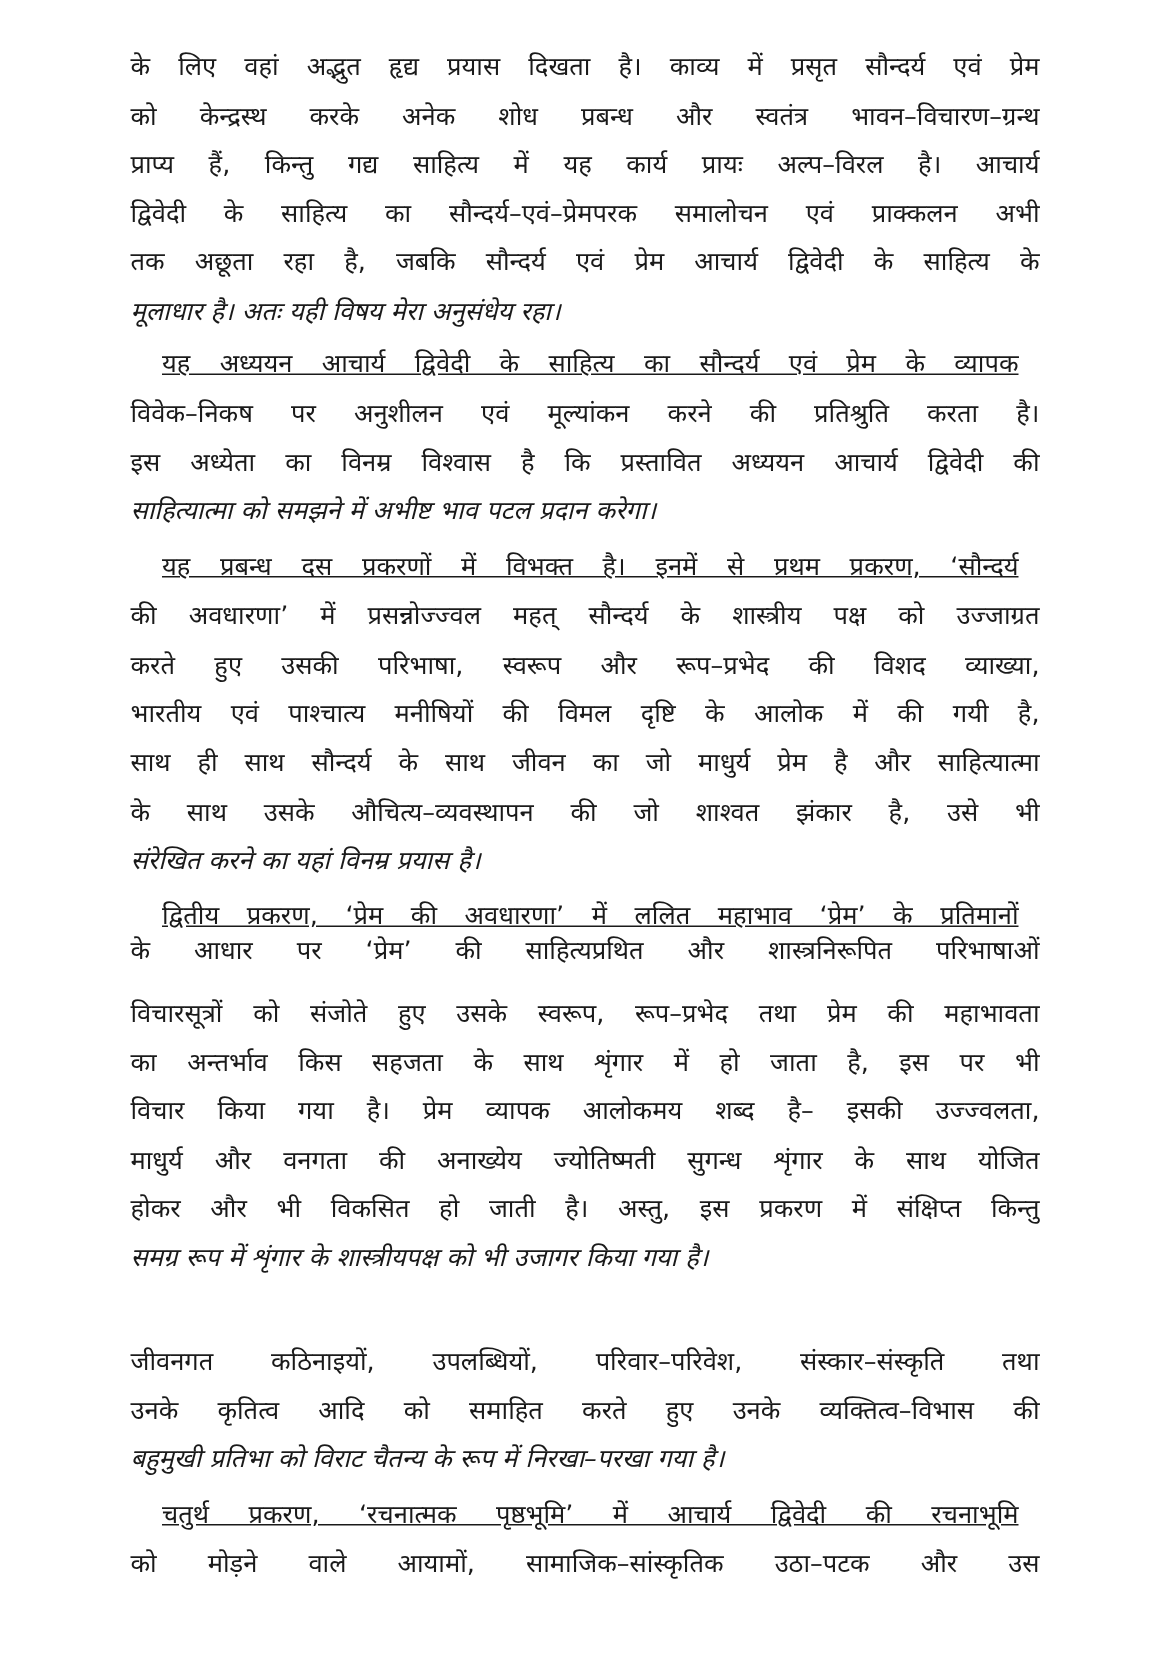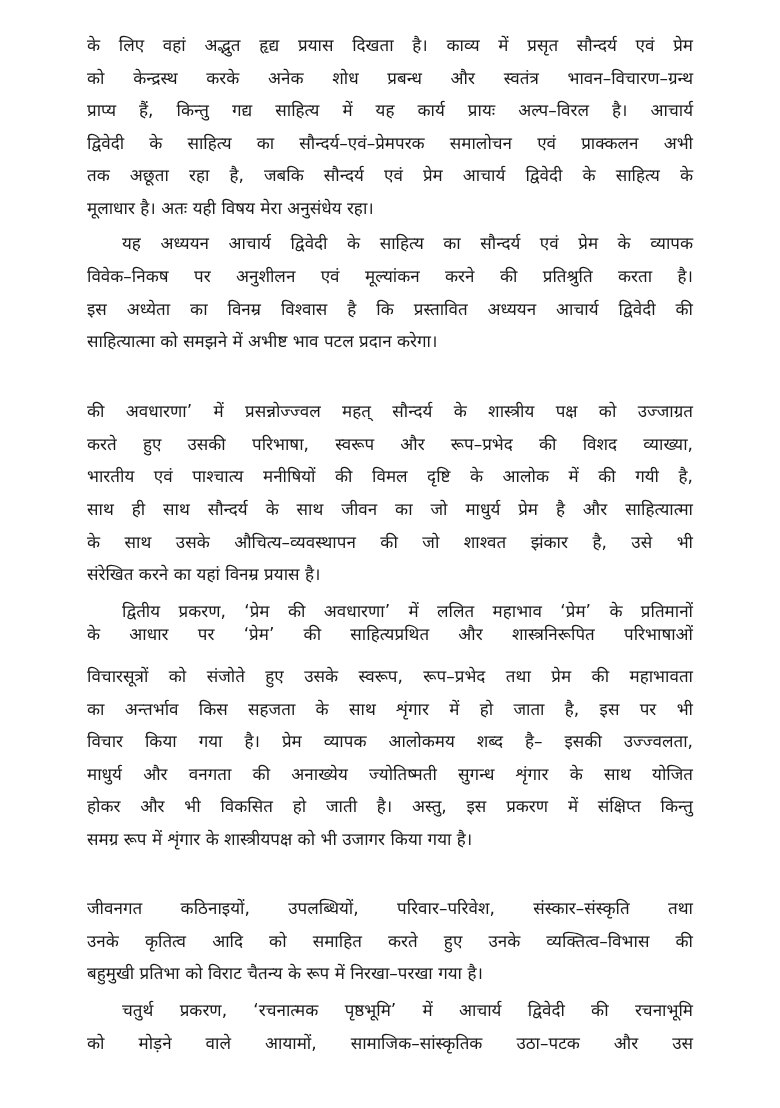--- a/index.html
+++ b/index.html
@@ -6,40 +6,41 @@
   body {
     width:780px; height:1108px; background:#ffffff; position:relative; overflow:hidden;
     font-family: "DejaVu Sans", sans-serif; color:#1a1a1a;
   }
   .page { position:absolute; left:0; top:0; width:780px; height:1108px; }
   .line {
     position:absolute; left:87px; width:606px; height:32px; line-height:32px;
     font-size:17px; white-space:nowrap; text-align:justify; text-align-last:justify;
     letter-spacing:0px;
   }
-  .line.last { text-align-last:left; }
-  .line.indent { left:122px; width:571px; }
+  .line.last { text-align-last:left;font-style:italic; }
+  .line.indent { left:108px; width:571px;text-decoration:underline; }
 </style>
 </head>
 <body>
 
 <div class="page">
 
   <div class="line" style="top:29px">के लिए वहां अद्भुत हृद्य प्रयास दिखता है। काव्य में प्रसृत सौन्दर्य एवं प्रेम</div>
   <div class="line" style="top:62px">को केन्द्रस्थ करके अनेक शोध प्रबन्ध और स्वतंत्र भावन–विचारण–ग्रन्थ</div>
   <div class="line" style="top:94px">प्राप्य हैं, किन्तु गद्य साहित्य में यह कार्य प्रायः अल्प–विरल है। आचार्य</div>
   <div class="line" style="top:127px">द्विवेदी के साहित्य का सौन्दर्य–एवं–प्रेमपरक समालोचन एवं प्राक्कलन अभी</div>
   <div class="line" style="top:159px">तक अछूता रहा है, जबकि सौन्दर्य एवं प्रेम आचार्य द्विवेदी के साहित्य के</div>
   <div class="line last" style="top:192px">मूलाधार है। अतः यही विषय मेरा अनुसंधेय रहा।</div>
 
   <div class="line indent" style="top:227px">यह अध्ययन आचार्य द्विवेदी के साहित्य का सौन्दर्य एवं प्रेम के व्यापक</div>
   <div class="line" style="top:260px">विवेक–निकष पर अनुशीलन एवं मूल्यांकन करने की प्रतिश्रुति करता है।</div>
   <div class="line" style="top:293px">इस अध्येता का विनम्र विश्वास है कि प्रस्तावित अध्ययन आचार्य द्विवेदी की</div>
   <div class="line last" style="top:325px">साहित्यात्मा को समझने में अभीष्ट भाव पटल प्रदान करेगा।</div>
 
+  <div class="line indent" style="top:362px">यह प्रबन्ध दस प्रकरणों में विभक्त है। इनमें से प्रथम प्रकरण, ‘सौन्दर्य</div>
   <div class="line" style="top:395px">की अवधारणा’ में प्रसन्नोज्ज्वल महत् सौन्दर्य के शास्त्रीय पक्ष को उज्जाग्रत</div>
   <div class="line" style="top:428px">करते हुए उसकी परिभाषा, स्वरूप और रूप–प्रभेद की विशद व्याख्या,</div>
   <div class="line" style="top:460px">भारतीय एवं पाश्चात्य मनीषियों की विमल दृष्टि के आलोक में की गयी है,</div>
   <div class="line" style="top:493px">साथ ही साथ सौन्दर्य के साथ जीवन का जो माधुर्य प्रेम है और साहित्यात्मा</div>
   <div class="line" style="top:526px">के साथ उसके औचित्य–व्यवस्थापन की जो शाश्वत झंकार है, उसे भी</div>
   <div class="line last" style="top:558px">संरेखित करने का यहां विनम्र प्रयास है।</div>
 
   <div class="line indent" style="top:595px">द्वितीय प्रकरण, ‘प्रेम की अवधारणा’ में ललित महाभाव ‘प्रेम’ के प्रतिमानों</div>
   <div class="line" style="top:618px">के आधार पर ‘प्रेम’ की साहित्यप्रथित और शास्त्रनिरूपित परिभाषाओं</div>
   <div class="line" style="top:693px">का अन्तर्भाव किस सहजता के साथ शृंगार में हो जाता है, इस पर भी</div>

